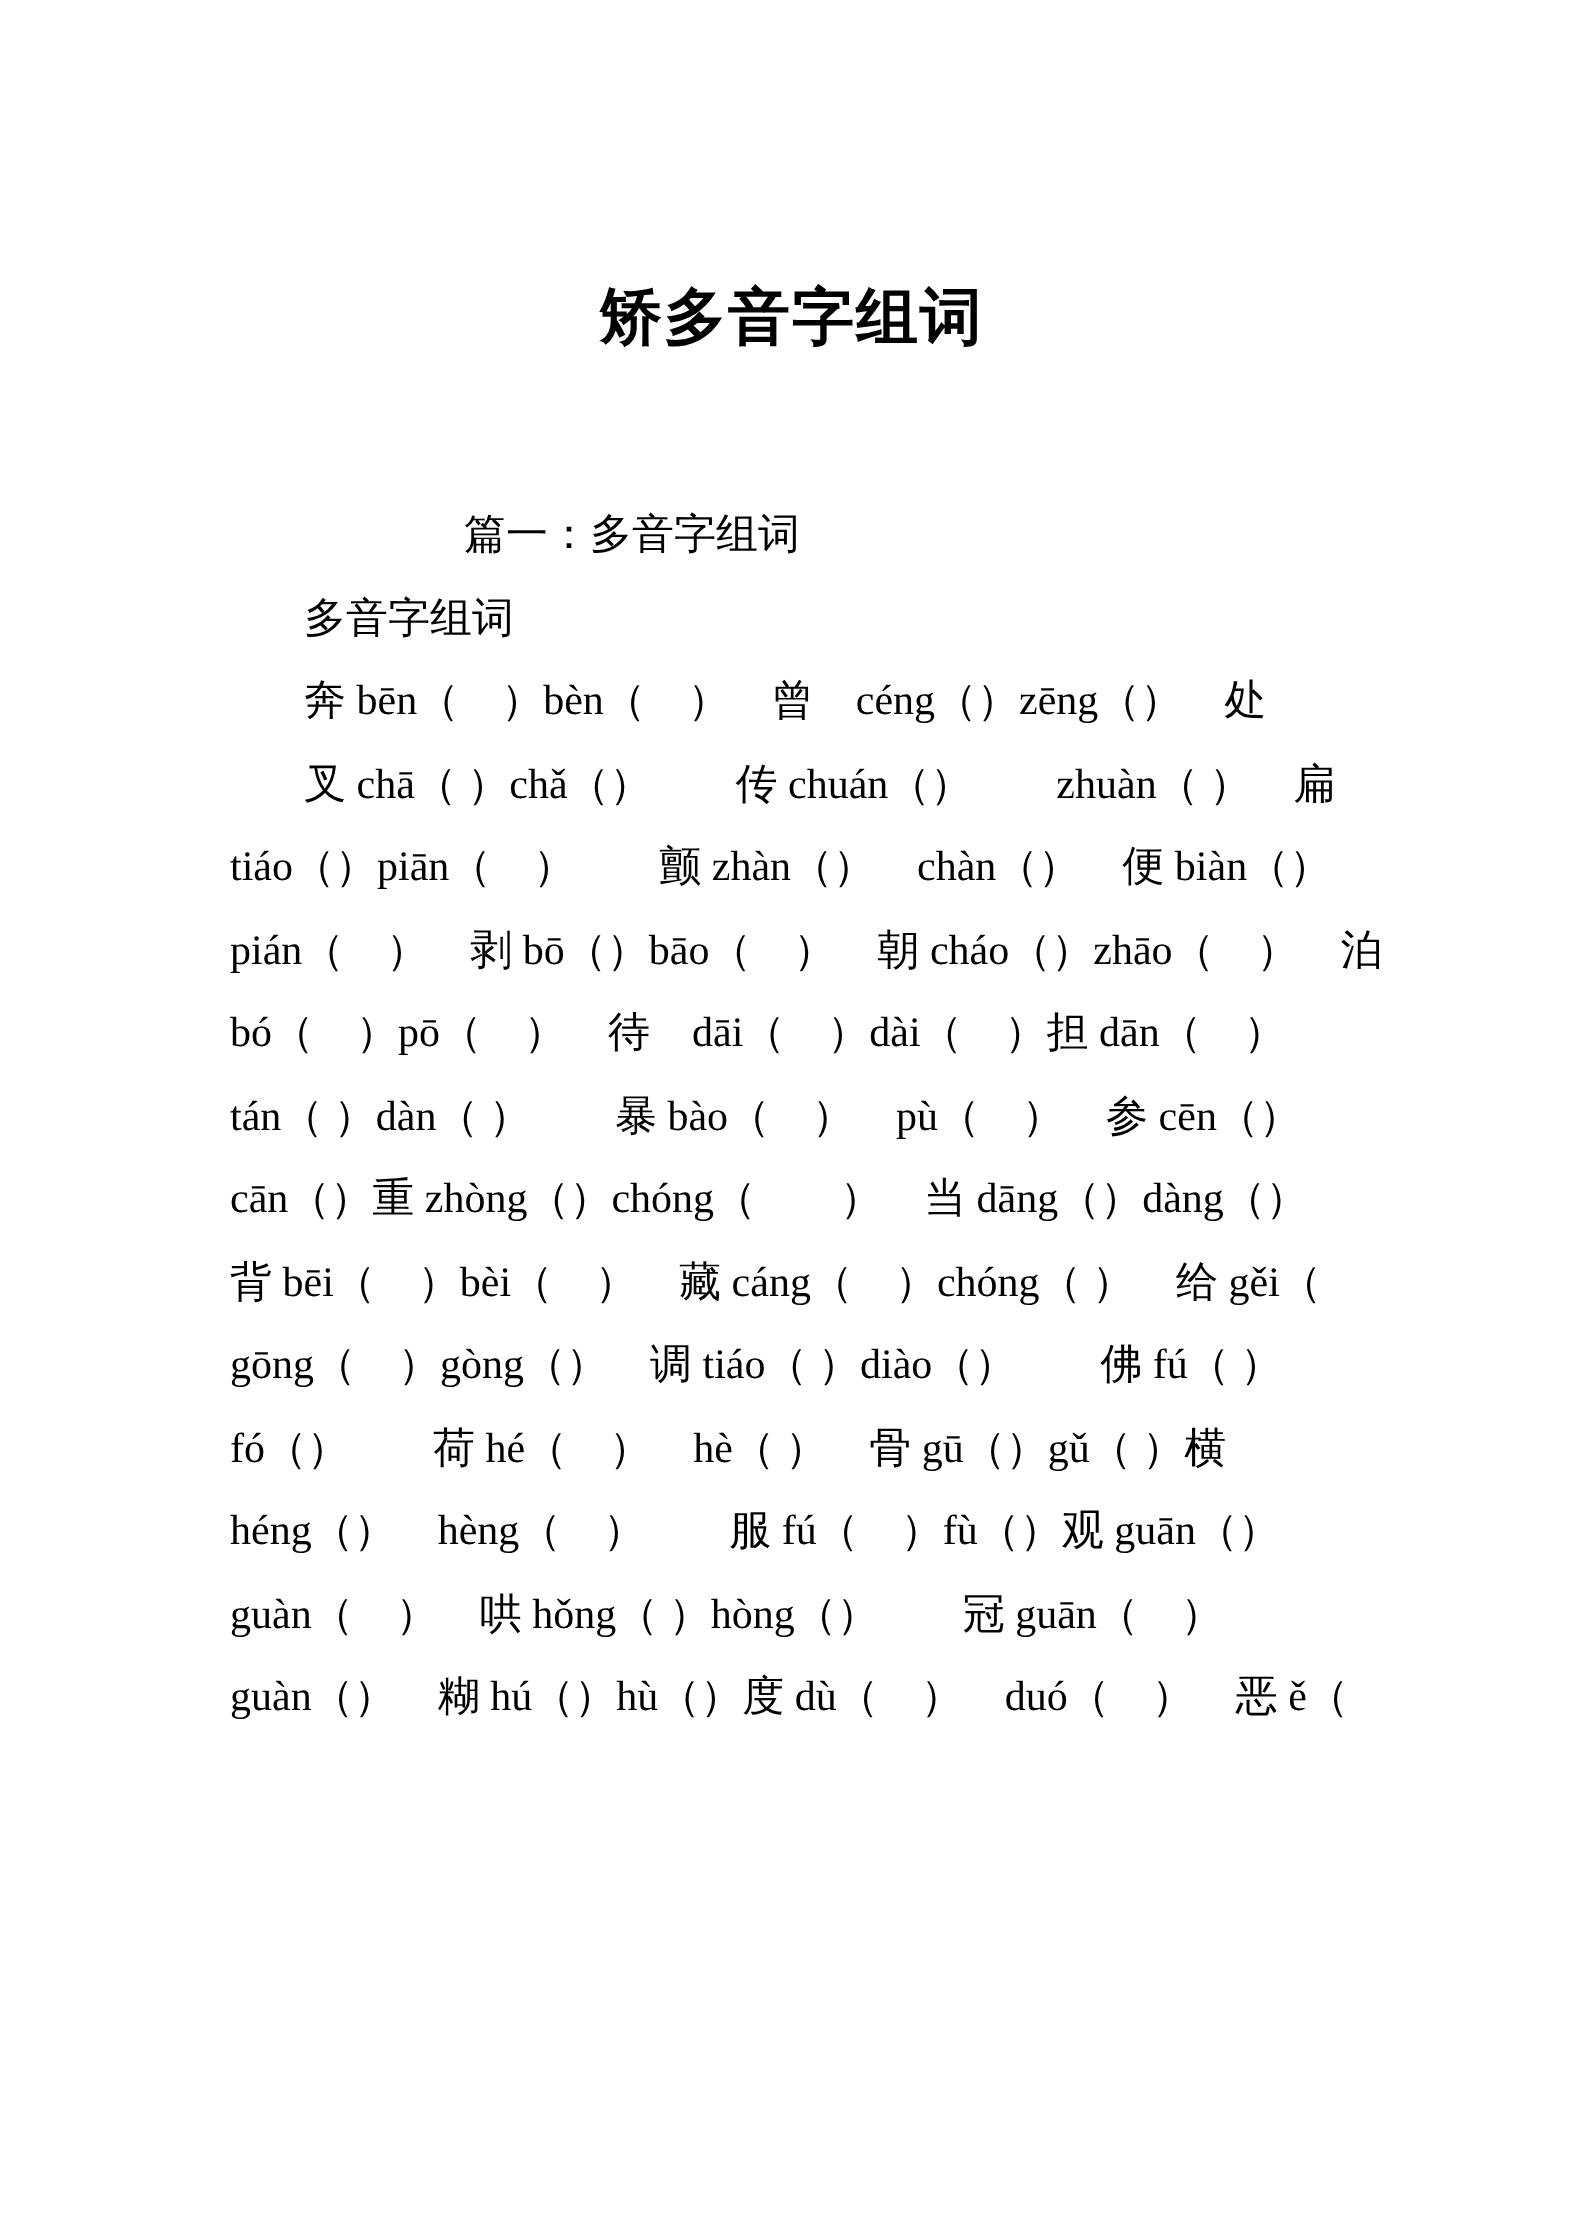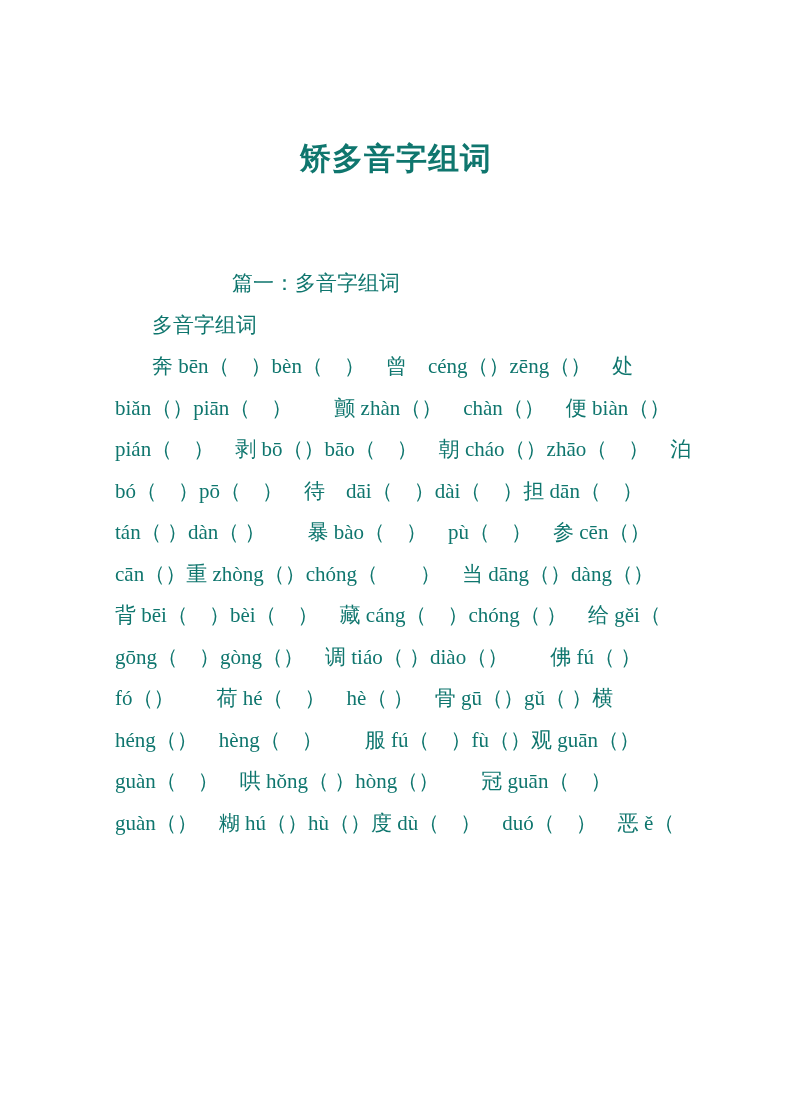--- a/index.html
+++ b/index.html
@@ -7,62 +7,62 @@
     padding: 0;
     background: #ffffff;
   }
   .page {
     position: relative;
     width: 792px;
     height: 872px;
     background: #ffffff;
     overflow: hidden;
     font-family: "Liberation Serif", "DejaVu Serif", serif;
-    color: #0f766e;
+    color: #000000;
   }
   .title {
     position: absolute;
     top: 138px;
     left: 0;
     right: 0;
     margin: 0;
     text-align: center;
     font-size: 31px;
     font-weight: bold;
     letter-spacing: 1px;
     font-family: "Liberation Serif", "DejaVu Serif", serif;
   }
   .content {
     position: absolute;
     top: 247px;
     left: 115px;
     width: 566px;
     font-size: 21px;
-    margin-top: 16px;
   }
   .line {
     height: 41.5px;
     line-height: 41.5px;
     white-space: pre;
   }
   .heading-indent { padding-left: 117px; }
   .para-indent    { padding-left: 37px; }
 </style>
 </head>
 <body>
 
 <div class="page">
   <h1 class="title">矫多音字组词</h1>
 
   <div class="content">
     <div class="line heading-indent">篇一：多音字组词</div>
     <div class="line para-indent">多音字组词</div>
 
     <div class="line para-indent">奔 bēn（　）bèn（　）　曾　céng（）zēng（）　处</div>
-    <div class="line">biǎn（）piān（　）　　颤 zhàn（）　chàn（）　便 biàn（）</div>
+    <div class="line para-indent">叉 chā（ ）chǎ（）　　传 chuán（）　　zhuàn（ ）　扁</div>
+    <div class="line">tiáo（）piān（　）　　颤 zhàn（）　chàn（）　便 biàn（）</div>
     <div class="line">pián（　）　剥 bō（）bāo（　）　朝 cháo（）zhāo（　）　泊</div>
     <div class="line">bó（　）pō（　）　待　dāi（　）dài（　）担 dān（　）</div>
     <div class="line">tán（ ）dàn（ ）　　暴 bào（　）　pù（　）　参 cēn（）</div>
     <div class="line">cān（）重 zhòng（）chóng（　　）　当 dāng（）dàng（）</div>
     <div class="line">背 bēi（　）bèi（　）　藏 cáng（　）chóng（ ）　给 gěi（</div>
     <div class="line">gōng（　）gòng（）　调 tiáo（ ）diào（）　　佛 fú（ ）</div>
     <div class="line">fó（）　　荷 hé（　）　hè（ ）　骨 gū（）gǔ（ ）横</div>
     <div class="line">héng（）　hèng（　）　　服 fú（　）fù（）观 guān（）</div>
     <div class="line">guàn（　）　哄 hǒng（ ）hòng（）　　冠 guān（　）</div>
     <div class="line">guàn（）　糊 hú（）hù（）度 dù（　）　duó（　）　恶 ě（</div>

